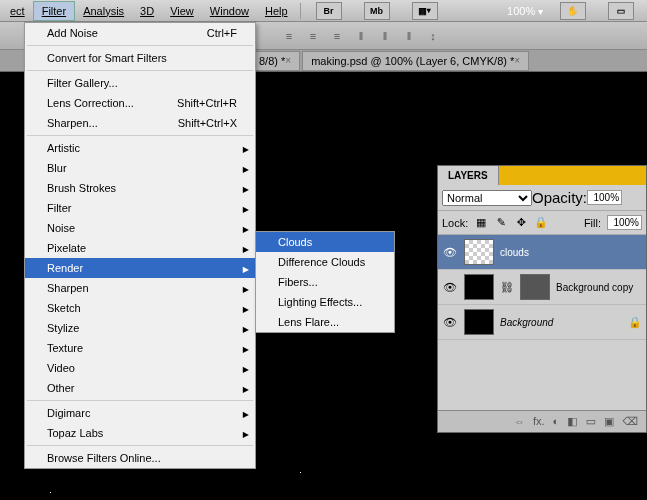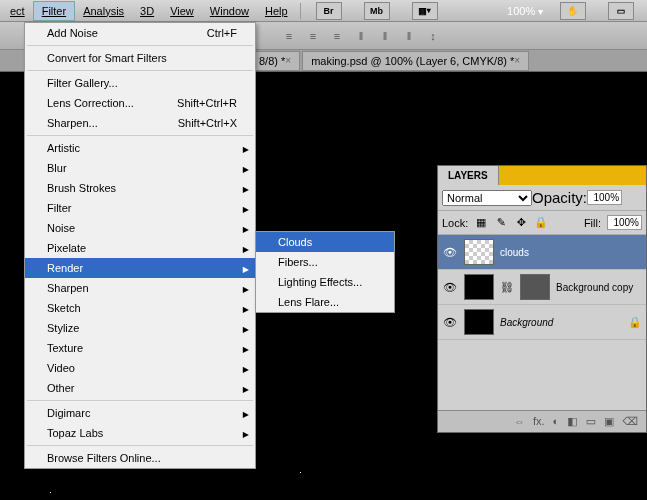--- a/index.html
+++ b/index.html
@@ -167,20 +167,21 @@
       <span>Topaz Labs</span>
     </div>
   <div class="hr"></div>
   <div class="row">
       <span>Browse Filters Online...</span>
     </div>
 </div>
 
 <div class="submenu">
   <div class="row sel"><span>Clouds</span></div>
+  <div class="row"><span>Difference Clouds</span></div>
   <div class="row"><span>Fibers...</span></div>
   <div class="row"><span>Lighting Effects...</span></div>
   <div class="row"><span>Lens Flare...</span></div>
 </div>
 
 <div class="layers">
   <div class="tabhdr">
     <div class="lt">LAYERS</div>
   </div>
   <div class="opts">

